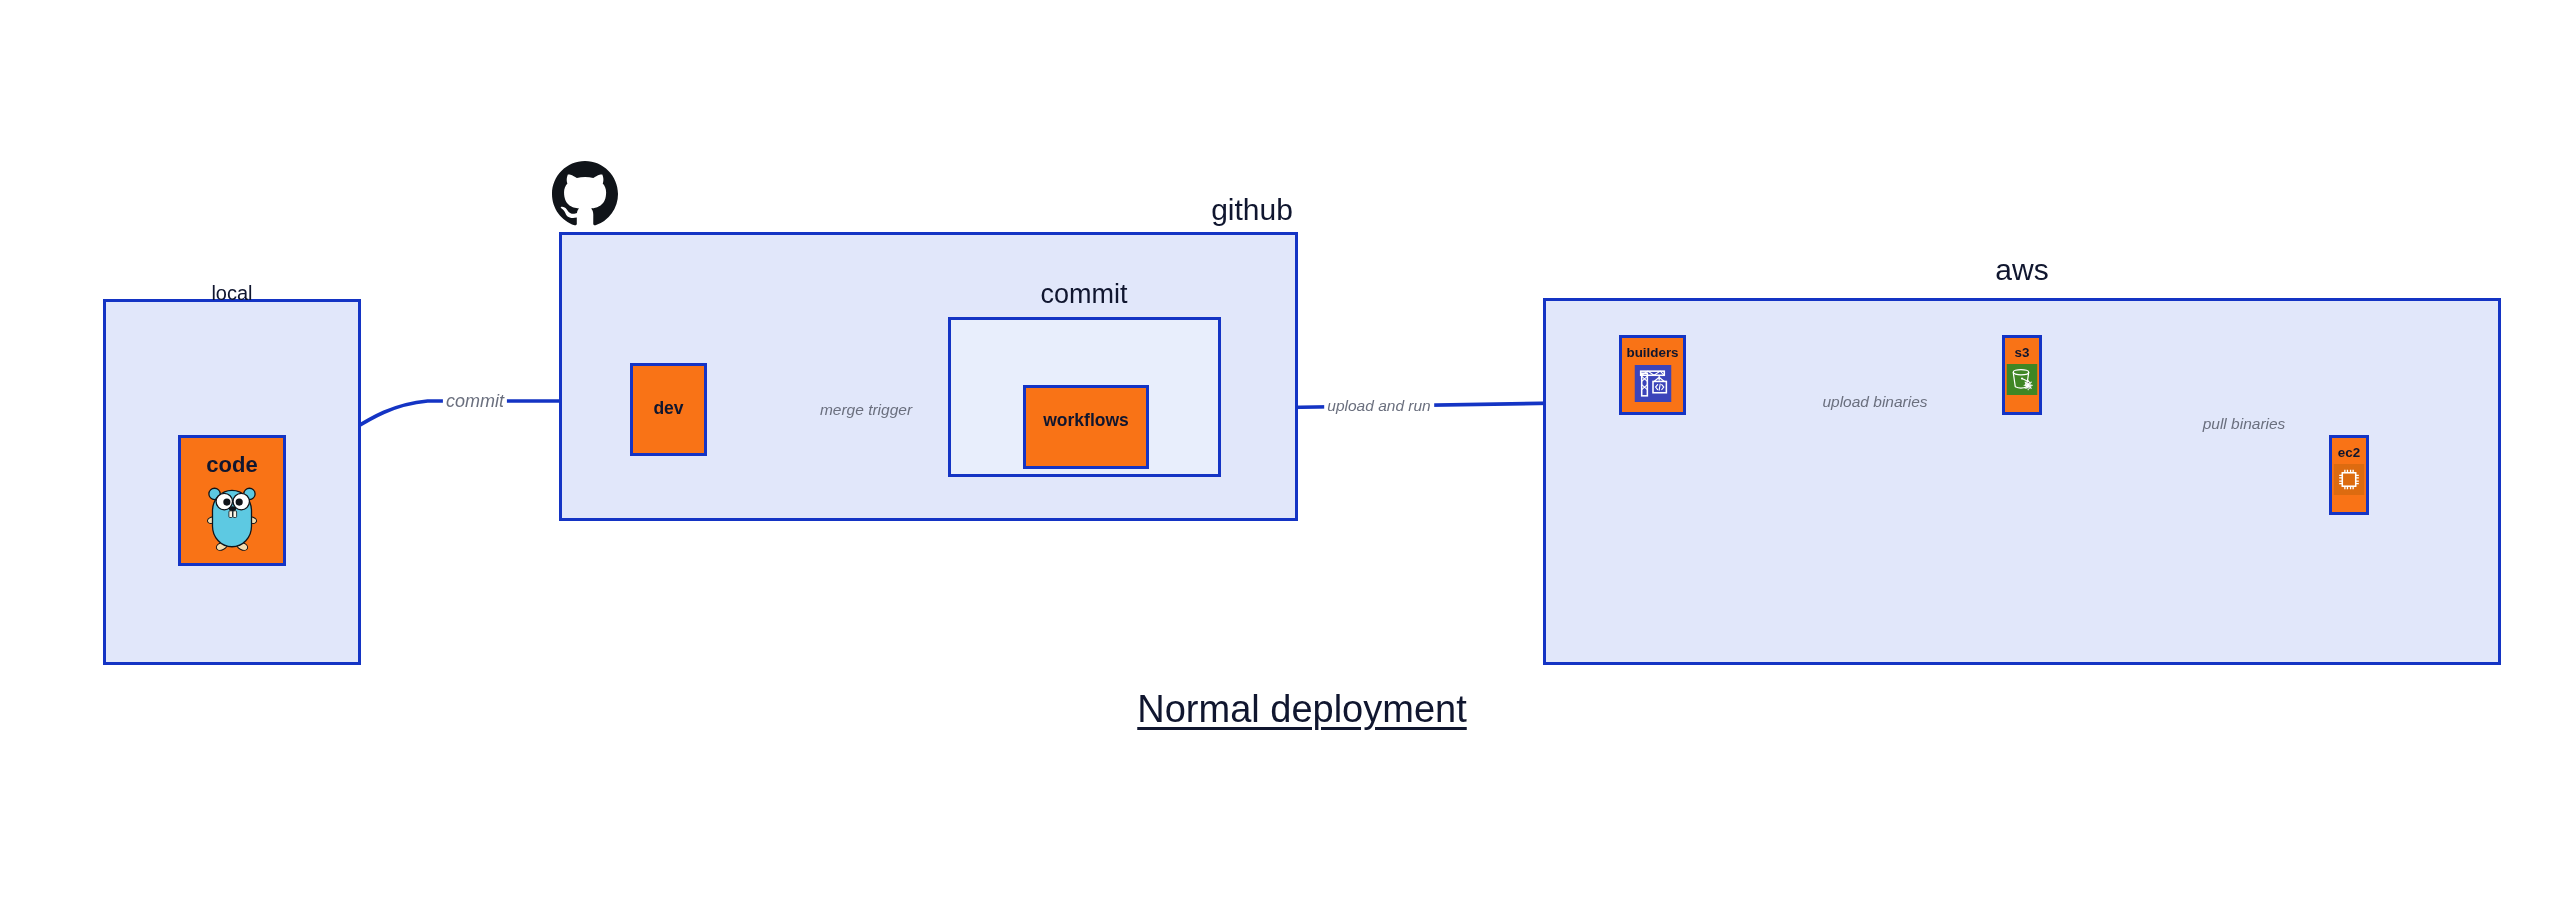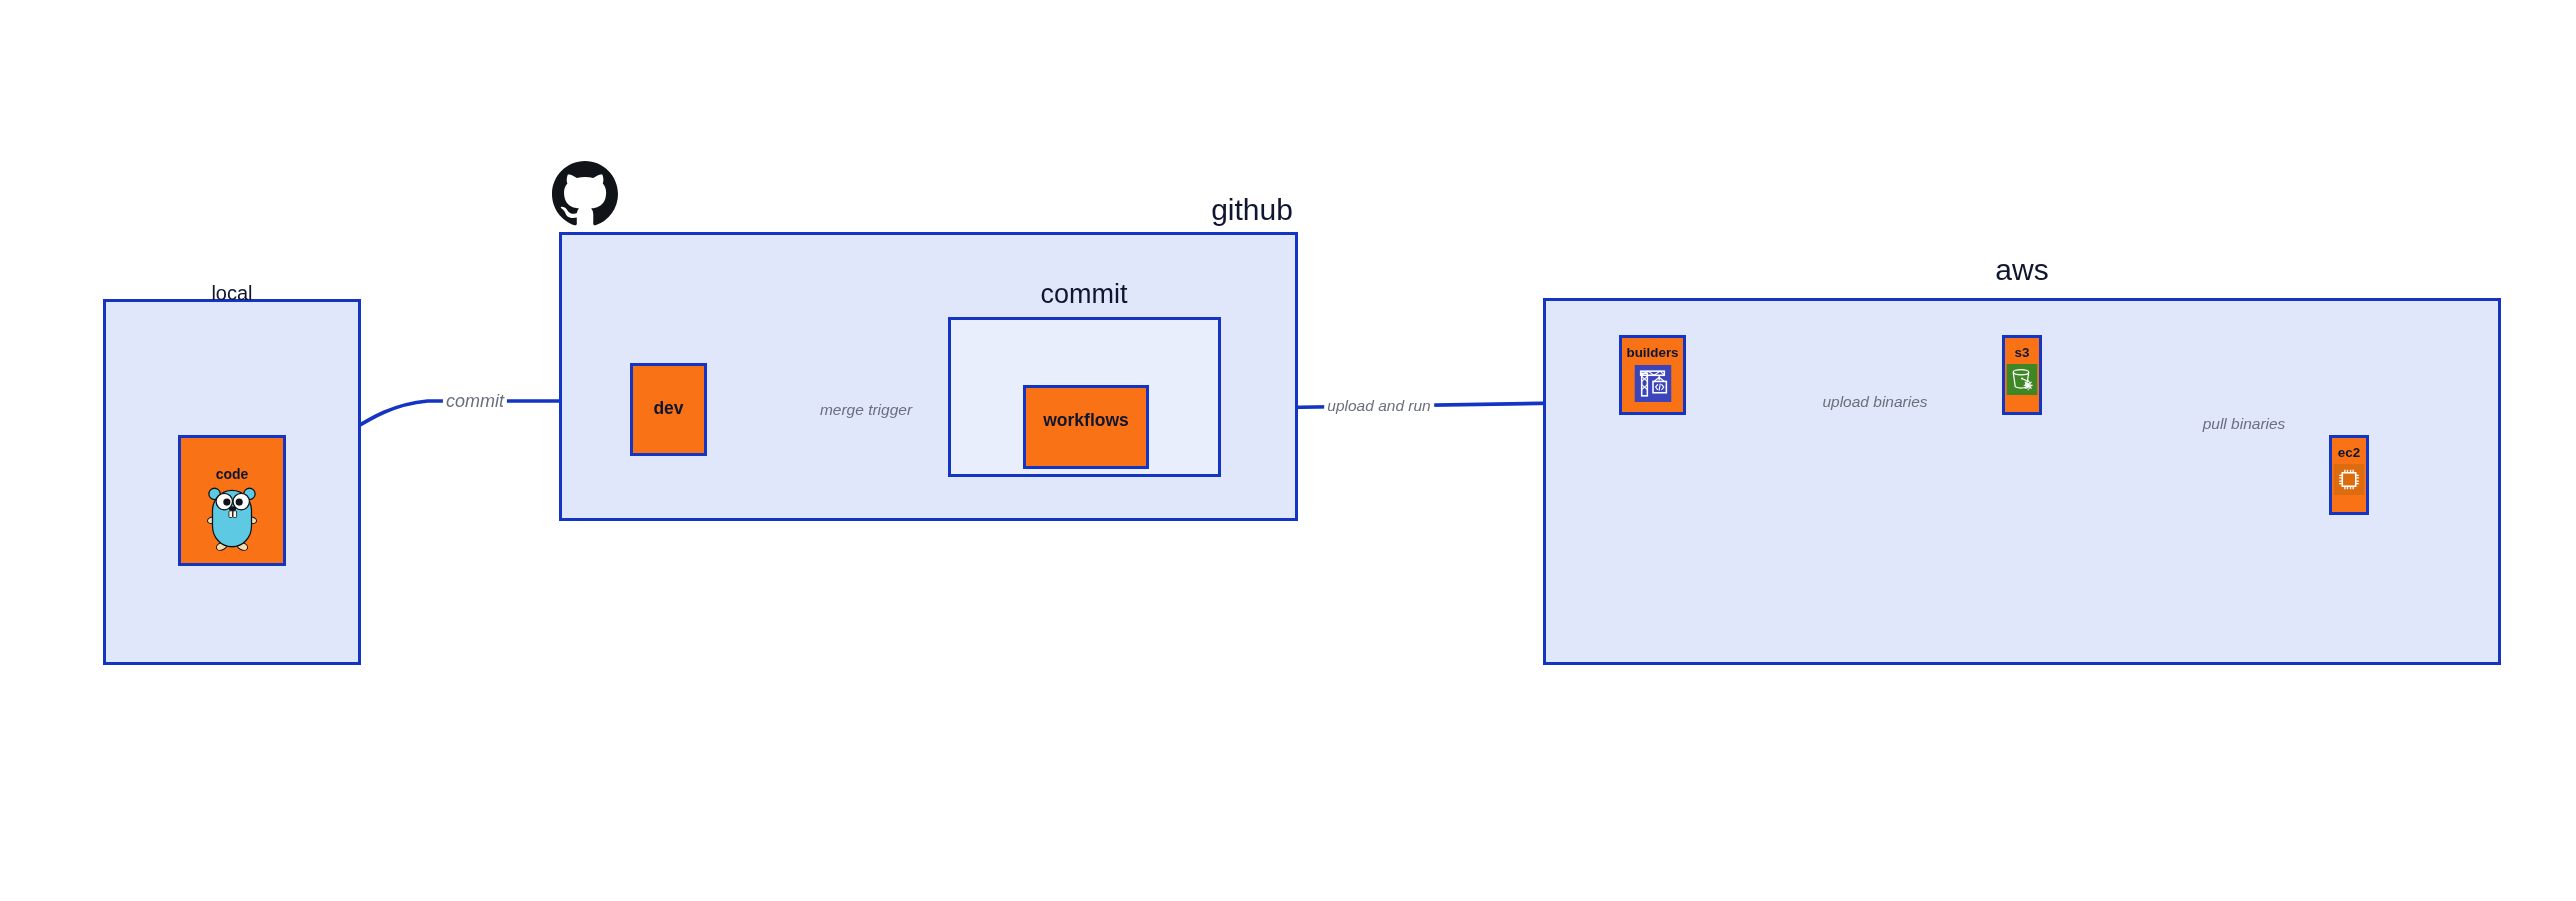--- a/index.html
+++ b/index.html
@@ -130,21 +130,21 @@
     <path d="M 3400 780 L 3885 780" fill="none" stroke="#1434c4" stroke-width="7" marker-end="url(#arrow)"></path>
 
     <path d="M 4080 782 C 4210 790 4260 800 4330 822" fill="none" stroke="#1434c4" stroke-width="7"></path>
     <path d="M 4390 845 C 4470 872 4540 915 4595 955" fill="none" stroke="#1434c4" stroke-width="7" marker-end="url(#arrow)"></path>
   </svg>
 
   <div class="group" style="left:103px; top:299px; width:258px; height:366px;"></div>
   <div class="group-label" style="left:232px; top:255px; font-size:20px; transform:translateX(-50%);margin-top:28px;">local</div>
 
   <div class="node" style="left:178px; top:435px; width:108px; height:131px;">
-    <div class="node-label" style="top:29px; font-size:14px;">code</div>
+    <div class="node-label" style="top:16px; font-size:22px;">code</div>
     <div class="node-icon" style="top:41px; width:62px; height:77px;">
       
       <svg viewBox="0 0 120 150" width="62" height="77" xmlns="http://www.w3.org/2000/svg">
 
         <ellipse cx="21" cy="80" rx="9" ry="6" fill="#f5dcae" stroke="#101419" stroke-width="2" transform="rotate(-20 21 80)"></ellipse>
         <ellipse cx="99" cy="80" rx="9" ry="6" fill="#f5dcae" stroke="#101419" stroke-width="2" transform="rotate(20 99 80)"></ellipse>
 
         <ellipse cx="40" cy="131" rx="11" ry="7" fill="#f5dcae" stroke="#101419" stroke-width="2" transform="rotate(-25 40 131)"></ellipse>
         <ellipse cx="80" cy="131" rx="11" ry="7" fill="#f5dcae" stroke="#101419" stroke-width="2" transform="rotate(25 80 131)"></ellipse>
 
@@ -257,15 +257,16 @@
   <div class="edge-label" style="left:475px; top:401px; font-size:18px;">commit</div>
 
   <div class="edge-label on-group" style="left:866px; top:410px; font-size:15.5px;">merge trigger</div>
 
   <div class="edge-label" style="left:1379px; top:406px; font-size:15.5px;">upload and run</div>
 
   <div class="edge-label on-group" style="left:1875px; top:402px; font-size:15.5px;">upload binaries</div>
 
   <div class="edge-label on-group" style="left:2244px; top:412px; font-size:15.5px;margin-top:12px;">pull binaries</div>
 
+  <div id="diagram-title" style="left:1302px; top:690px; font-size:38px; transform:translateX(-50%);">Normal deployment</div>
 
 </div>
 
 
 </body></html>

